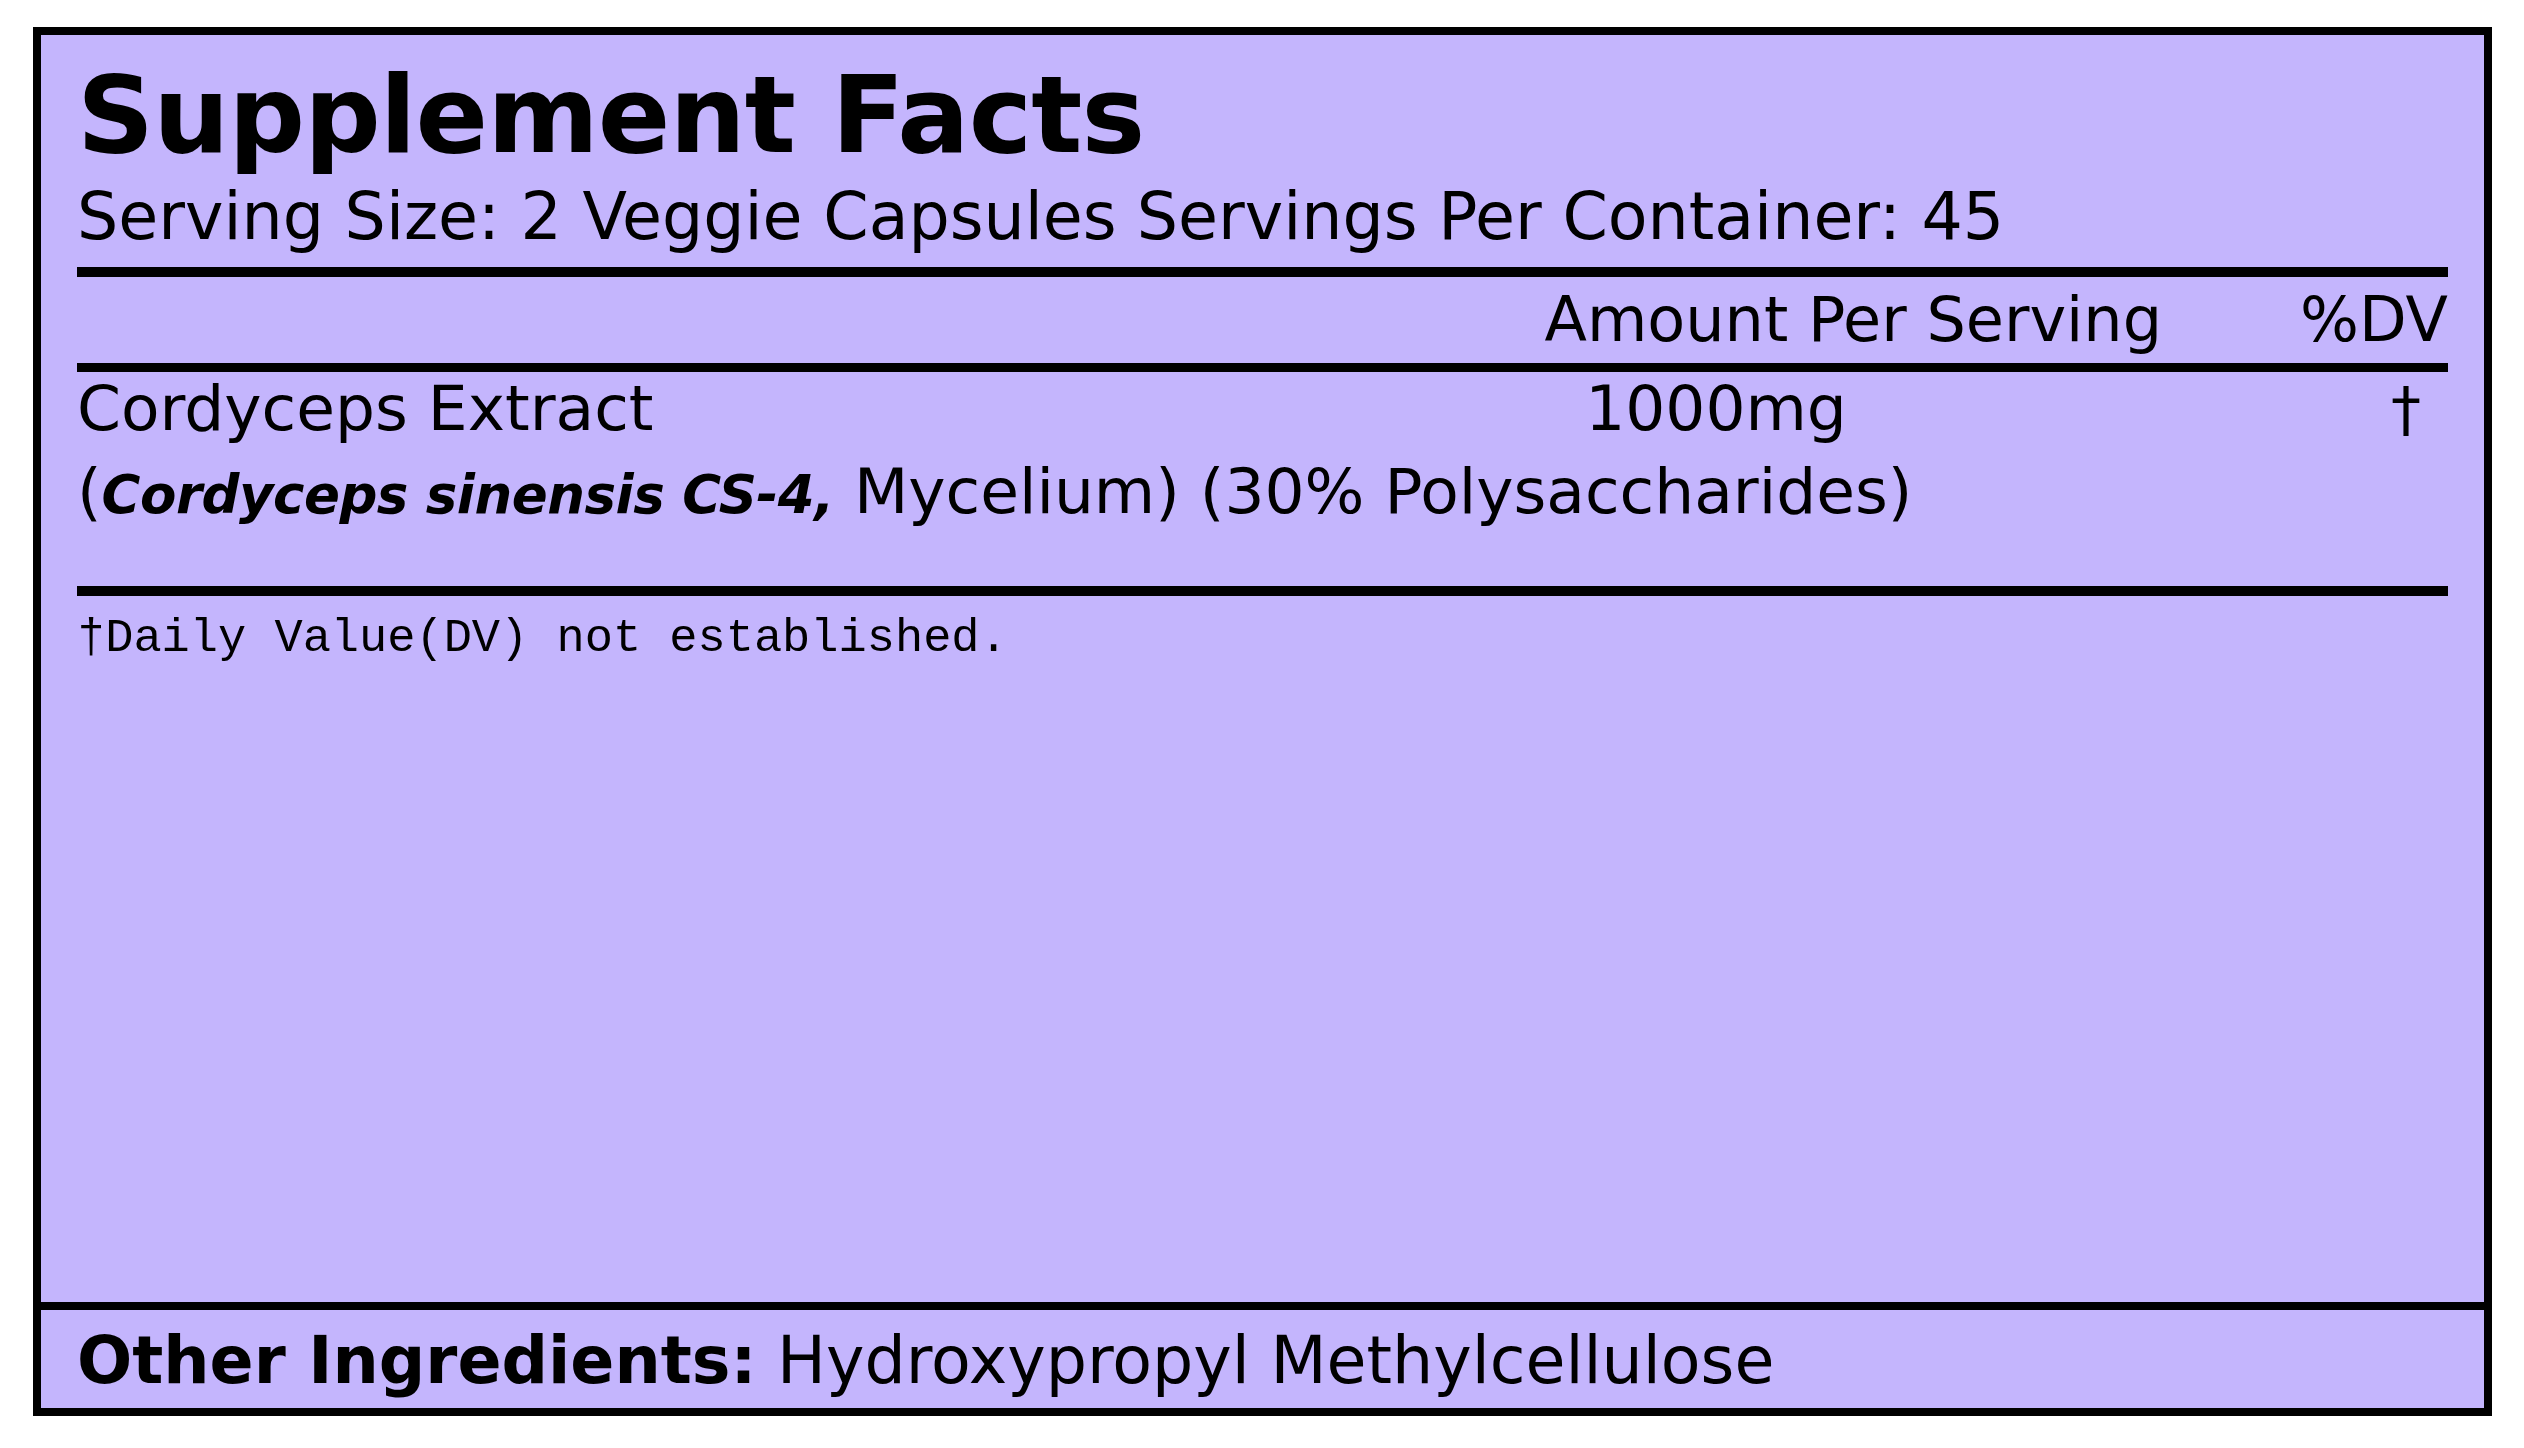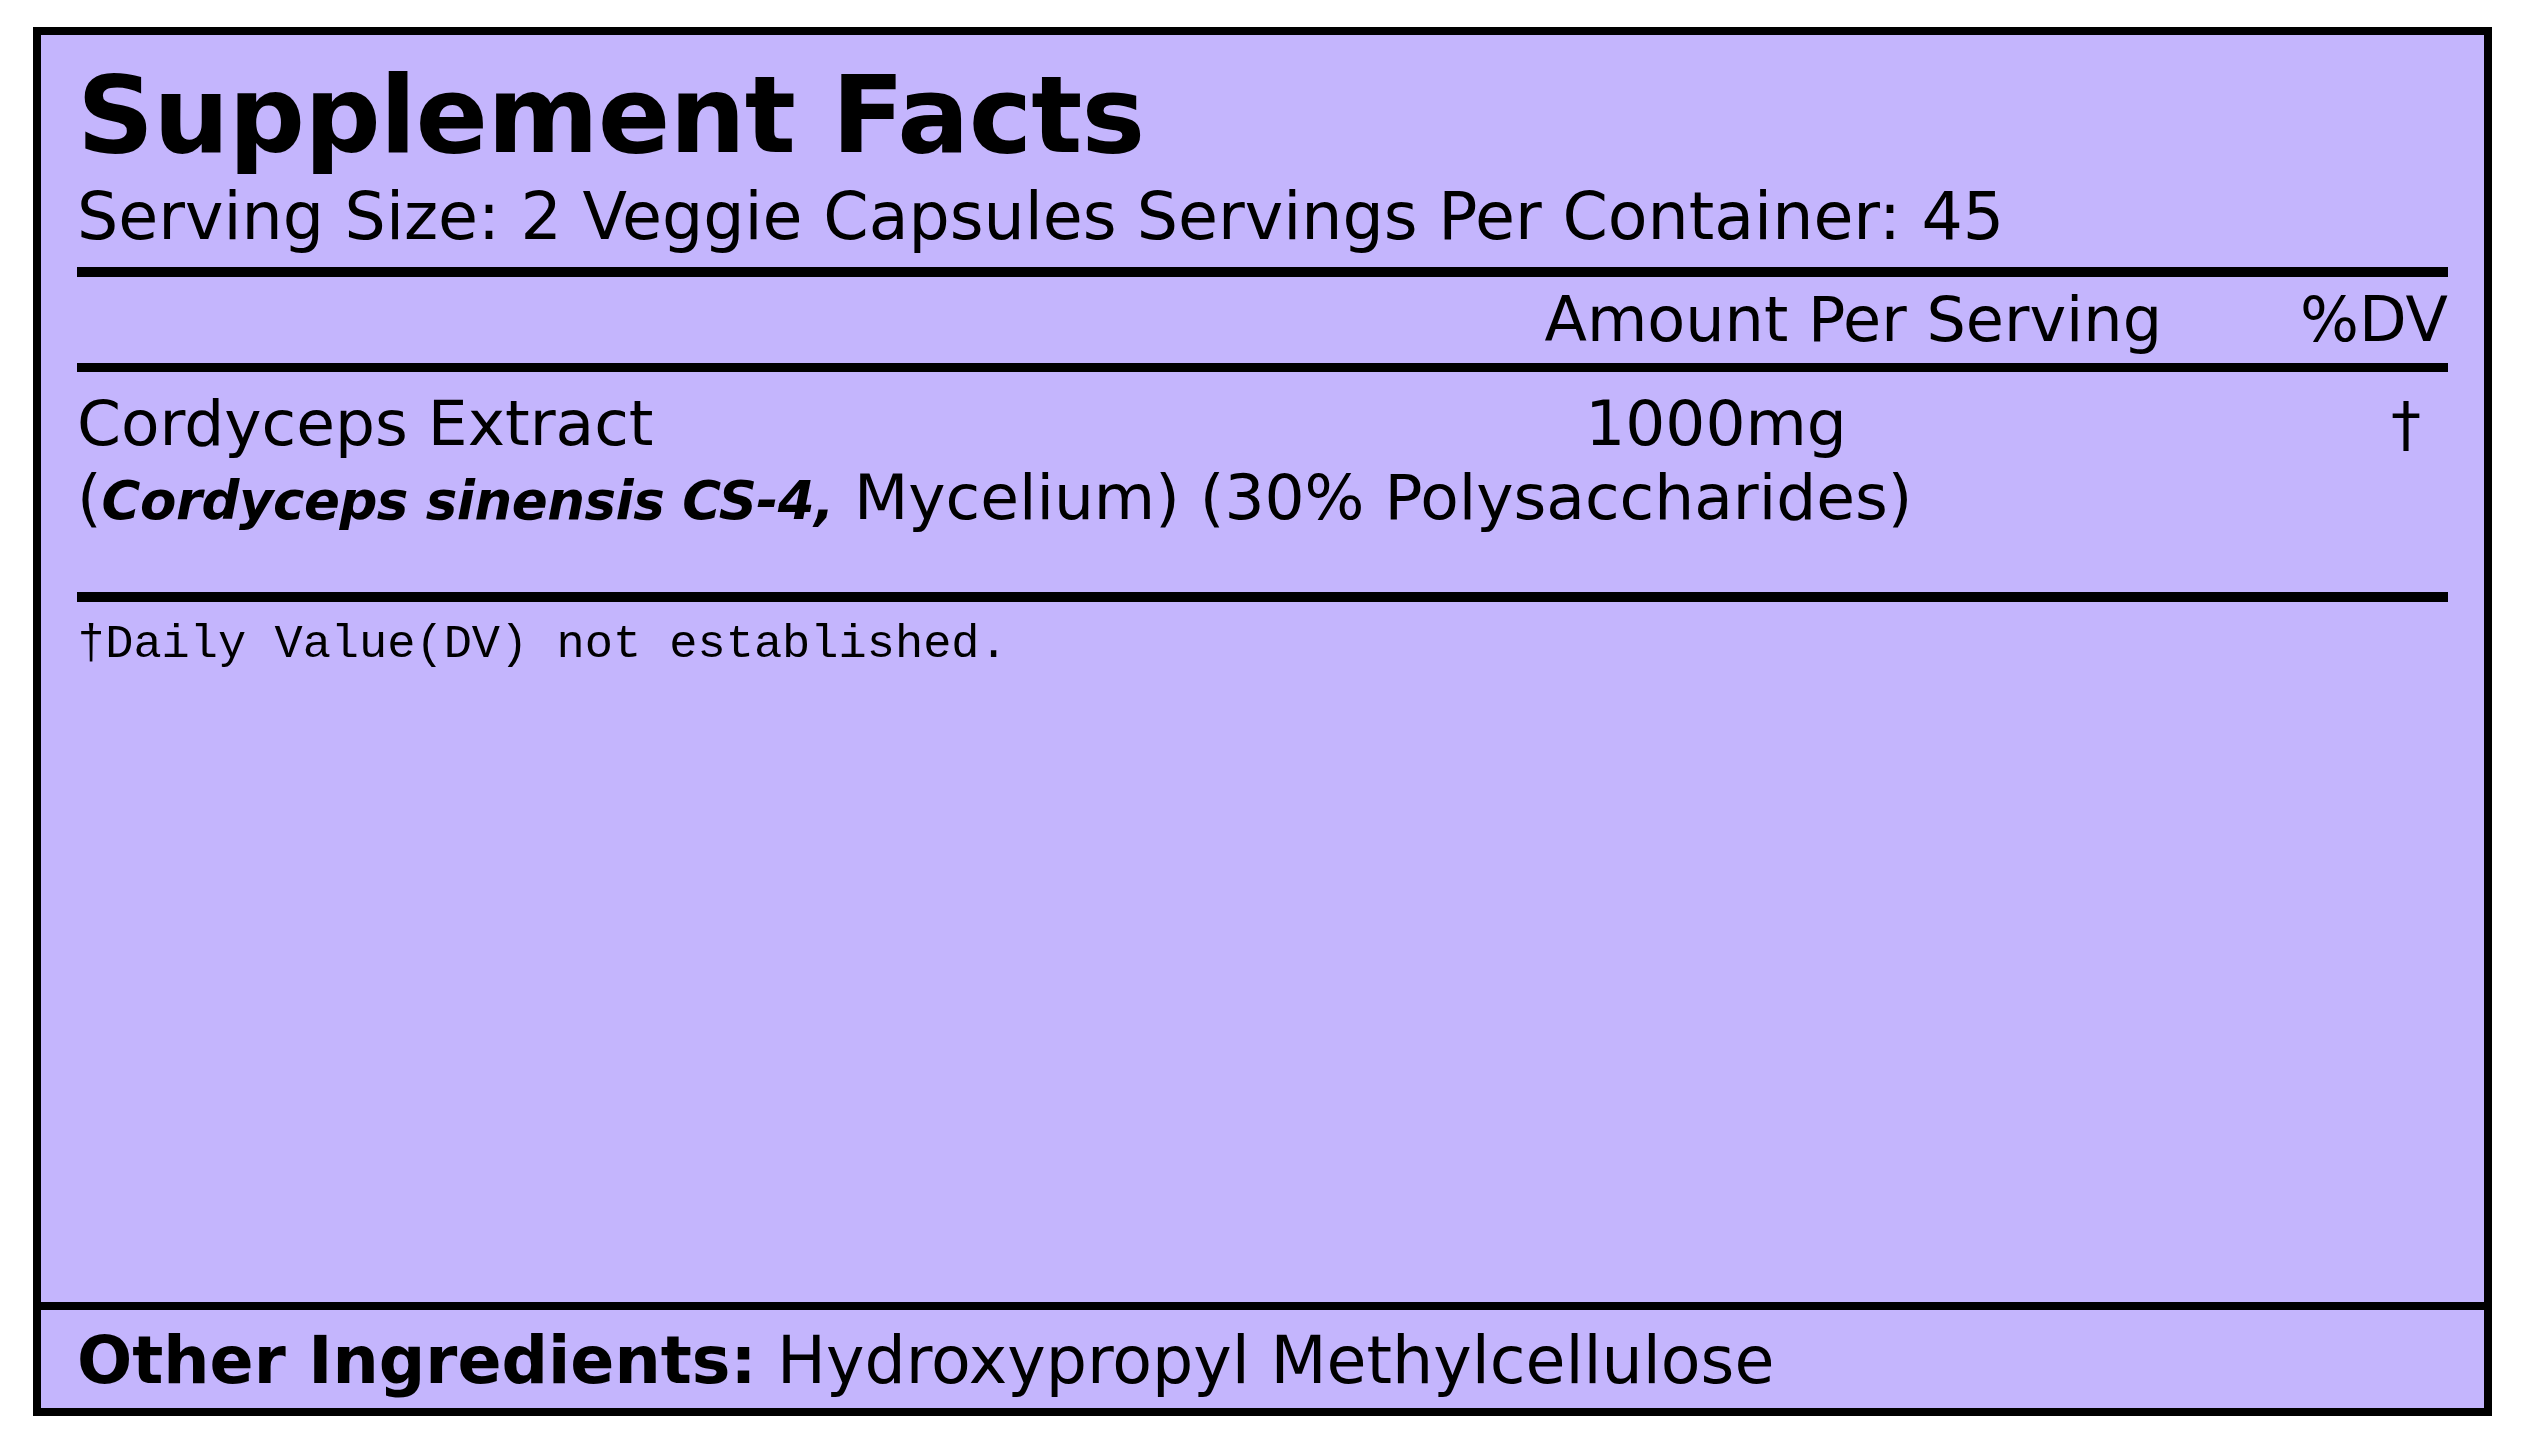--- a/index.html
+++ b/index.html
@@ -81,21 +81,21 @@
     font-size: 62px;
     line-height: 1.1;
     padding: 9px 0 9px 0;
     white-space: nowrap;
     gap: 27px;
   }
   .head-row .amount-hdr { padding-right: 87px; }
   .head-row .dv-hdr { min-width: 172px; text-align: right; }
 
   .ingredient-block {
-    padding-top: 16px;
+    padding-top: 1px;
     padding-bottom: 7.2px;
   }
 
   .ing-row {
     display: flex;
     align-items: baseline;
     font-size: 63px;
     line-height: 1.15;
     white-space: nowrap;
   }
@@ -111,20 +111,21 @@
   .ing-dv {
     flex: 1 1 auto;
     text-align: right;
     padding-right: 27px;
     font-size: 60px;
   }
 
   .ing-sub {
     font-size: 63px;
     line-height: 1.2;
+    margin-top: 9px;
     white-space: nowrap;
   }
   .ing-sub .latin {
     font-style: italic;
     font-size: 53px;
     font-weight: 600;
     letter-spacing: -0.5px;
   }
 
   .spacer-after-ing { height: 49px; }

